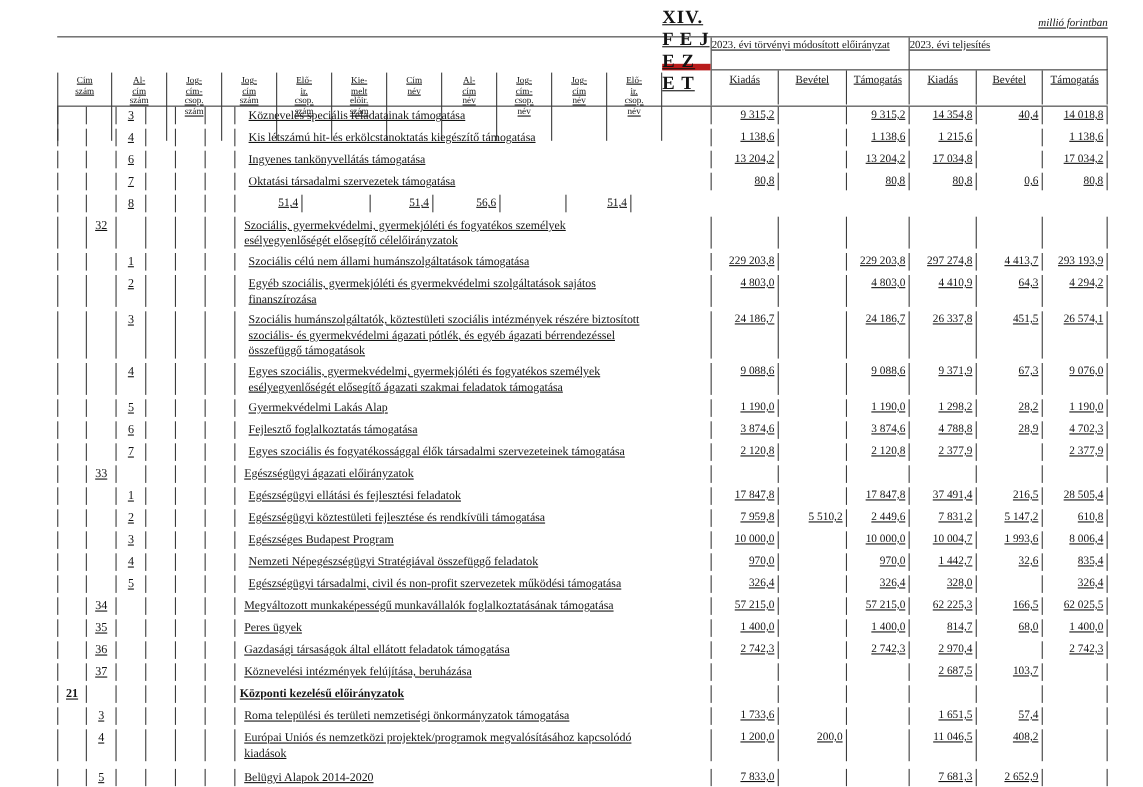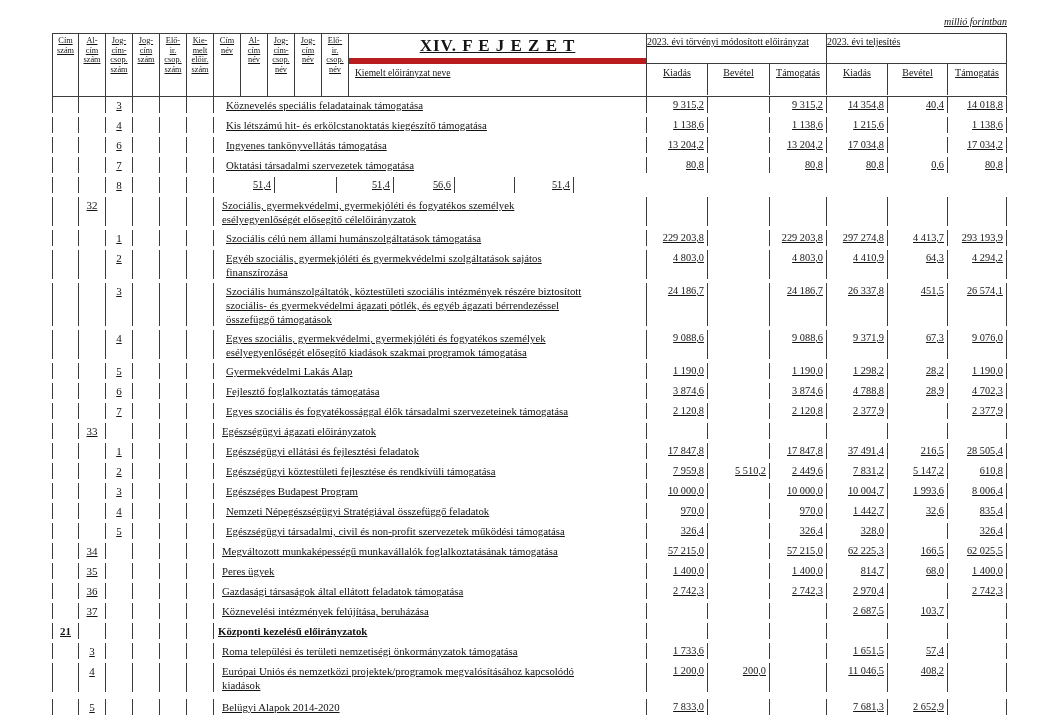--- a/index.html
+++ b/index.html
@@ -33,21 +33,21 @@
     border-right: 1px solid #3c3c3c;
     height: 62px;
     font-size: 8.3px;
     line-height: 9.6px;
     text-align: center;
     padding-top: 2px;
     white-space: pre-line;
     overflow: hidden;
   }
   .hc.first { border-left: 1px solid #3c3c3c; }
-  .hc.sz, .hc.nv { width: 27px; }
+  .hc.sz, .hc.nv { width: 50px; margin-top: 32px; }
   .hwide { width: 298px; border-right: 1px solid #3c3c3c; height: 62px; }
   .chapter {
     height: 30px; border-bottom: 6px solid #b91c1c;
     display: flex; align-items: center; justify-content: center;
     font-weight: bold; font-size: 17px; letter-spacing: 1px;
   }
   .namecol {
     height: 31px; font-size: 9.5px; padding: 4px 0 0 6px;
   }
   .hgroup { height: 62px; }
@@ -128,21 +128,20 @@
           <div class="hc nv">Jog-
 cím
 név</div>
           <div class="hc nv">Elő-
 ir.
 csop.
 név</div>
         </div>
       <div class="hwide">
         <div class="chapter">XIV. F E J E Z E T</div>
-        <div class="namecol">Kiemelt előirányzat neve</div>
       </div>
       <div class="hgroup g1">
         <div class="glabel">2023. évi törvényi módosított előirányzat</div>
         <div class="gcols">
           <div class="gc" style="width:61px">Kiadás</div>
           <div class="gc" style="width:62px">Bevétel</div>
           <div class="gc" style="width:57px">Támogatás</div>
         </div>
       </div>
       <div class="hgroup g2">
@@ -295,21 +294,21 @@
           <div class="c val v5">26 574,1</div>
         </div>
         <div class="row">
           <div class="c sz first"></div>
           <div class="c sz"></div>
           <div class="c sz">4</div>
           <div class="c sz"></div>
           <div class="c sz"></div>
           <div class="c sz"></div>
           <div class="c name ind2">Egyes szociális, gyermekvédelmi, gyermekjóléti és fogyatékos személyek
-esélyegyenlőségét elősegítő kiadások szakmai programok támogatása</div>
+esélyegyenlőségét elősegítő ágazati szakmai feladatok támogatása</div>
           <div class="c val v0">9 088,6</div>
           <div class="c val v1"></div>
           <div class="c val v2">9 088,6</div>
           <div class="c val v3">9 371,9</div>
           <div class="c val v4">67,3</div>
           <div class="c val v5">9 076,0</div>
         </div>
         <div class="row">
           <div class="c sz first"></div>
           <div class="c sz"></div>

